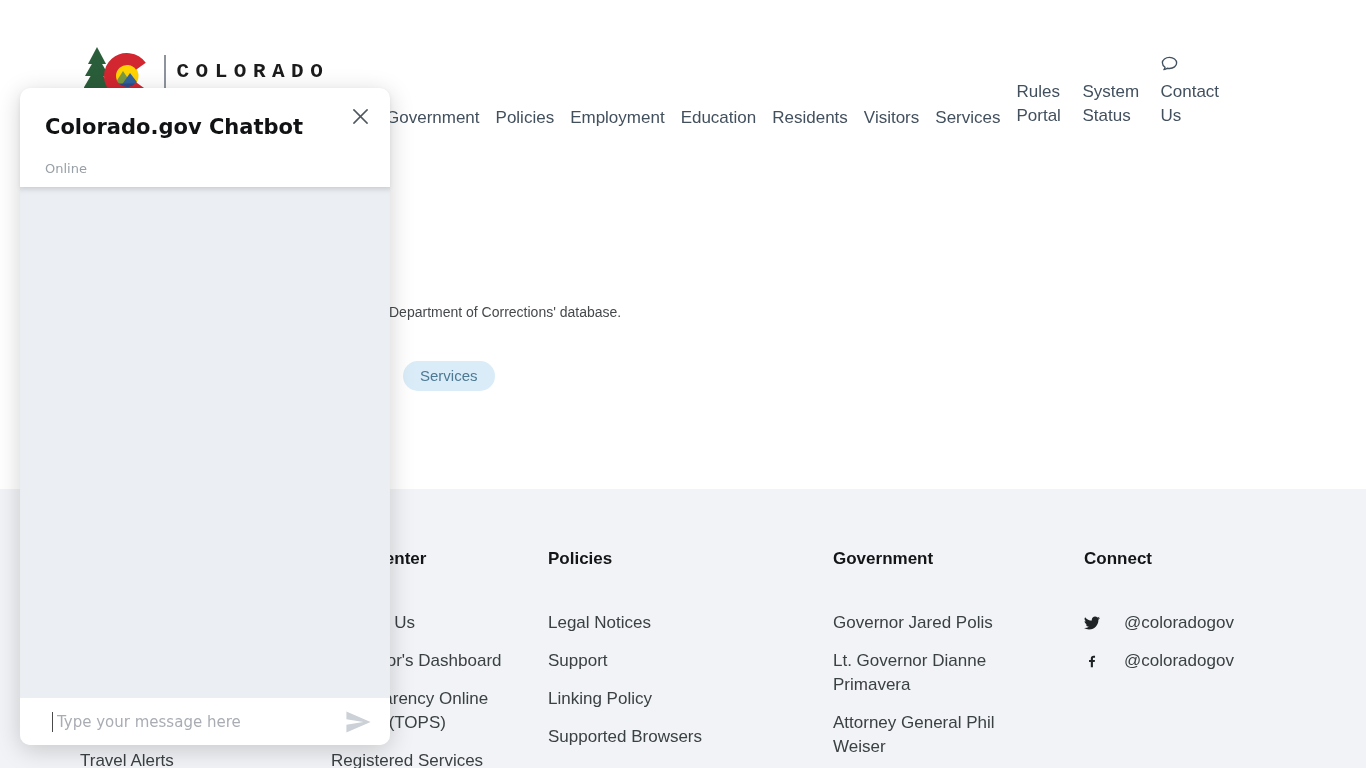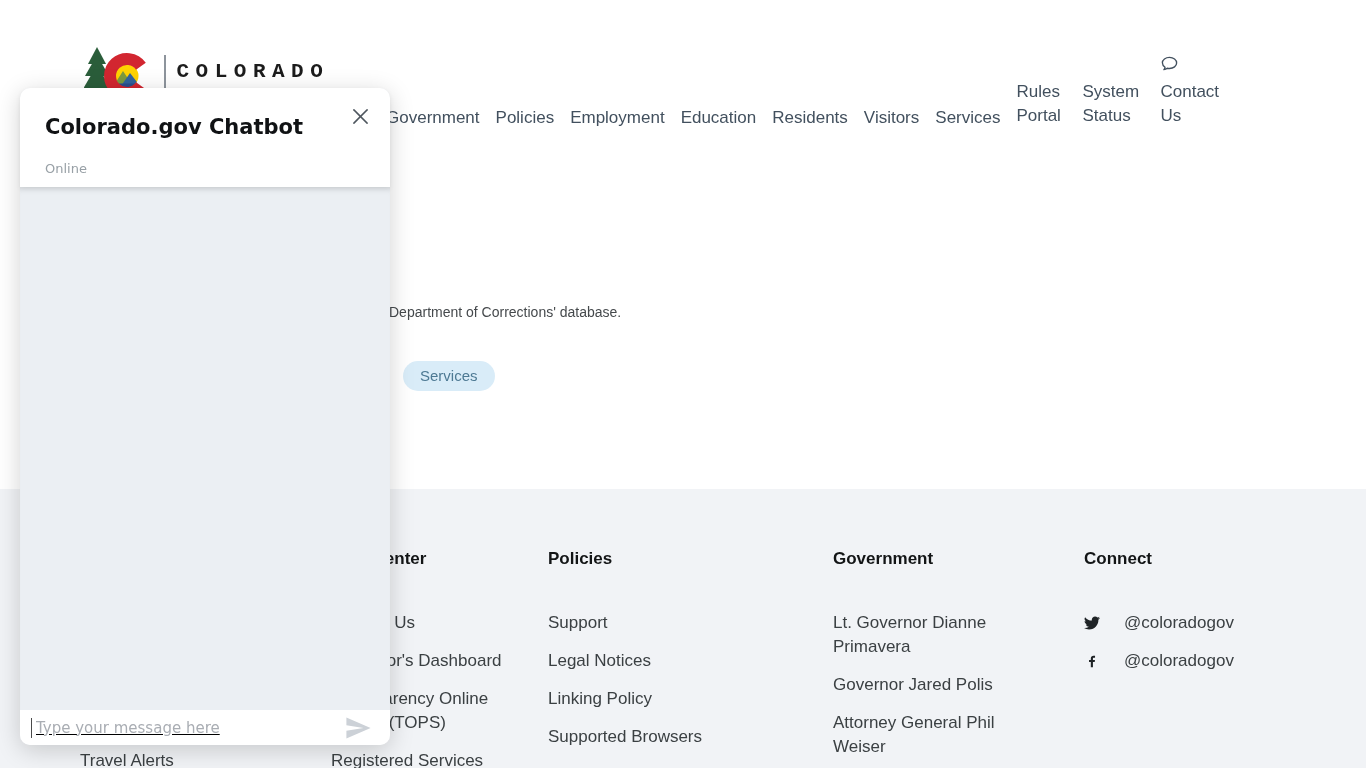--- a/index.html
+++ b/index.html
@@ -41,22 +41,22 @@
   
   .chatbot{position:absolute;left:20px;top:88px;width:370px;height:657px;z-index:50;
            border-radius:10px;background:#ebeff3;box-shadow:0 5px 25px rgba(0,0,0,.18);
            display:flex;flex-direction:column;font-family:"DejaVu Sans",sans-serif;}
   .chat-header{background:#fff;border-radius:10px 10px 0 0;padding:26px 24px 0 25px;height:99px;
                box-sizing:border-box;position:relative;box-shadow:0 2px 5px rgba(0,0,0,.07);}
   .chat-title{font-size:21px;font-weight:700;color:#101214;line-height:26px;}
   .chat-status{font-size:13px;color:#98a0a6;margin-top:21px;}
   .chat-close{position:absolute;right:21px;top:20px;width:17px;height:17px;cursor:pointer;}
   .chat-body{flex:1;background:#ebeff3;box-shadow:inset 0 7px 9px -7px rgba(0,0,0,.14);}
-  .chat-input-bar{height:35px;background:#fff;border-radius:0 0 10px 10px;display:flex;
-                  align-items:center;padding:0 18px 0 11px;text-decoration:underline;}
+  .chat-input-bar{height:47px;background:#fff;border-radius:0 0 10px 10px;display:flex;
+                  align-items:center;padding:0 18px 0 32px;}
   .caret{width:1px;height:20px;background:#4a4a4a;margin-right:2px;}
   .chat-input{flex:1;border:none;outline:none;background:transparent;font-family:"DejaVu Sans",sans-serif;
               font-size:15px;color:#555;}
   .chat-input::placeholder{color:#a9adb3;}
   .send-icon{flex:0 0 auto;cursor:pointer;}
 </style>
 </head>
 <body>
 
 <div class="page">
@@ -112,32 +112,32 @@
         <li>Contact Us</li>
         <li>Governor's Dashboard</li>
         <li>Transparency Online Project (TOPS)</li>
         <li>Registered Services</li>
       </ul>
     </div>
 
     <div class="fcol c-pol">
       <h4>Policies</h4>
       <ul>
+        <li>Legal Notices</li>
         <li>Support</li>
-        <li>Legal Notices</li>
         <li>Linking Policy</li>
         <li>Supported Browsers</li>
       </ul>
     </div>
 
     <div class="fcol c-gov">
       <h4>Government</h4>
       <ul>
+        <li>Governor Jared Polis</li>
         <li>Lt. Governor Dianne Primavera</li>
-        <li>Governor Jared Polis</li>
         <li>Attorney General Phil Weiser</li>
       </ul>
     </div>
 
     <div class="fcol c-con connect">
       <h4>Connect</h4>
       <ul>
         <li>
           <svg width="16" height="16" viewBox="0 0 24 24" fill="#1f2326">
             <path d="M24 4.56c-.89.39-1.84.66-2.84.78a4.94 4.94 0 0 0 2.17-2.73c-.95.57-2.01.97-3.13 1.2A4.92 4.92 0 0 0 16.62 2.3c-2.72 0-4.93 2.21-4.93 4.93 0 .39.04.76.13 1.12A13.98 13.98 0 0 1 1.67 3.2a4.93 4.93 0 0 0 1.52 6.57 4.9 4.9 0 0 1-2.23-.62v.06c0 2.39 1.7 4.38 3.95 4.83-.41.11-.85.17-1.3.17-.32 0-.63-.03-.93-.09a4.93 4.93 0 0 0 4.6 3.42 9.89 9.89 0 0 1-6.1 2.1c-.4 0-.79-.02-1.18-.07a13.95 13.95 0 0 0 7.55 2.21c9.06 0 14.01-7.5 14.01-14.01l-.02-.64A10.02 10.02 0 0 0 24 4.56z"></path>

